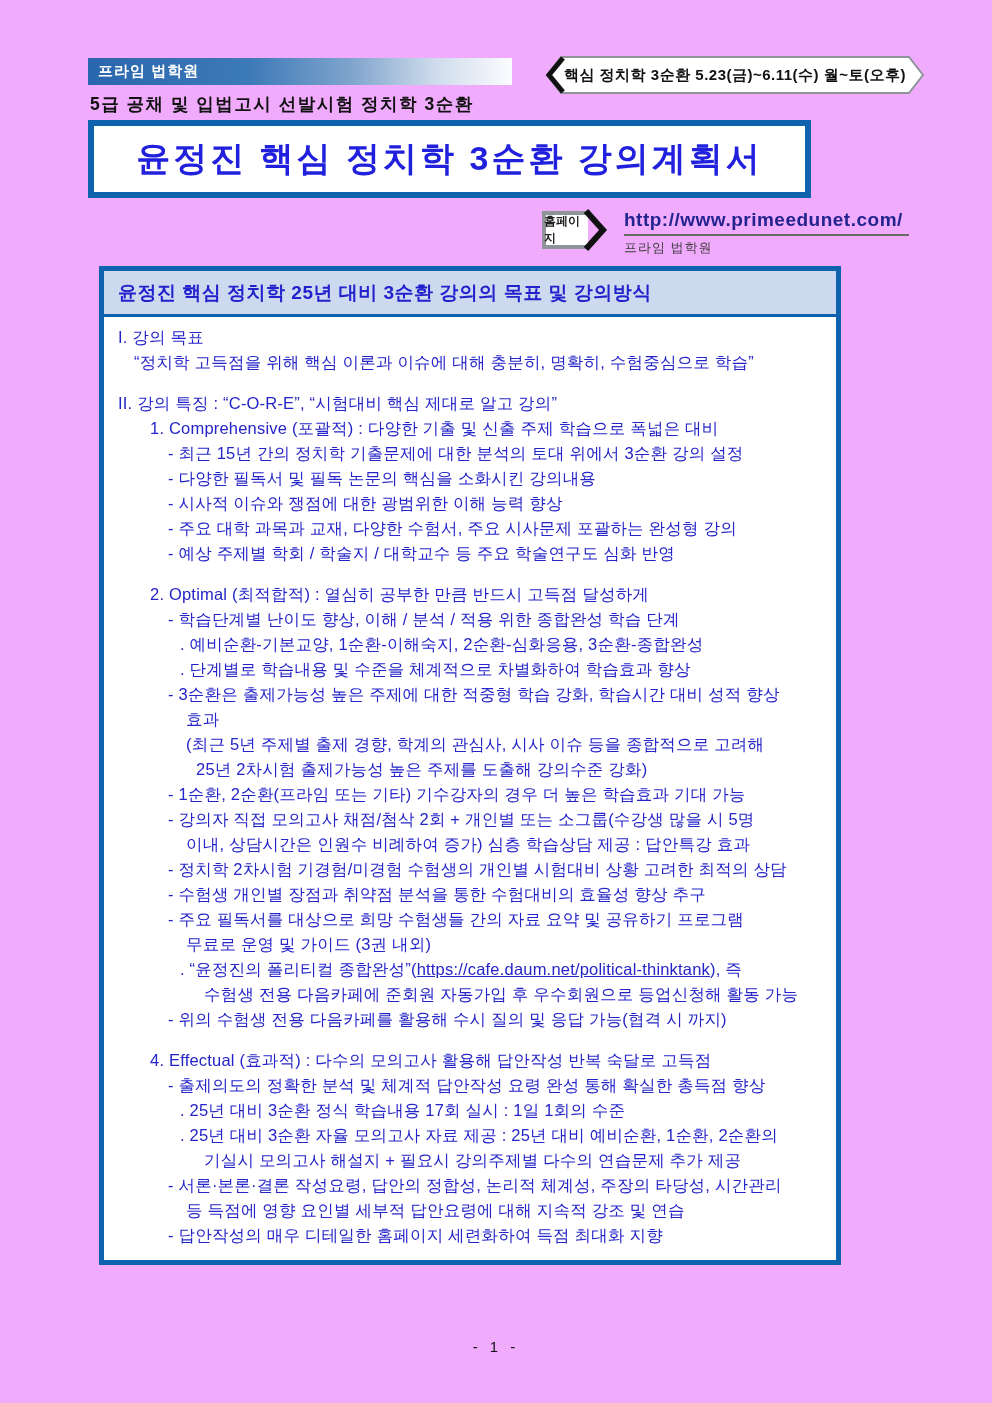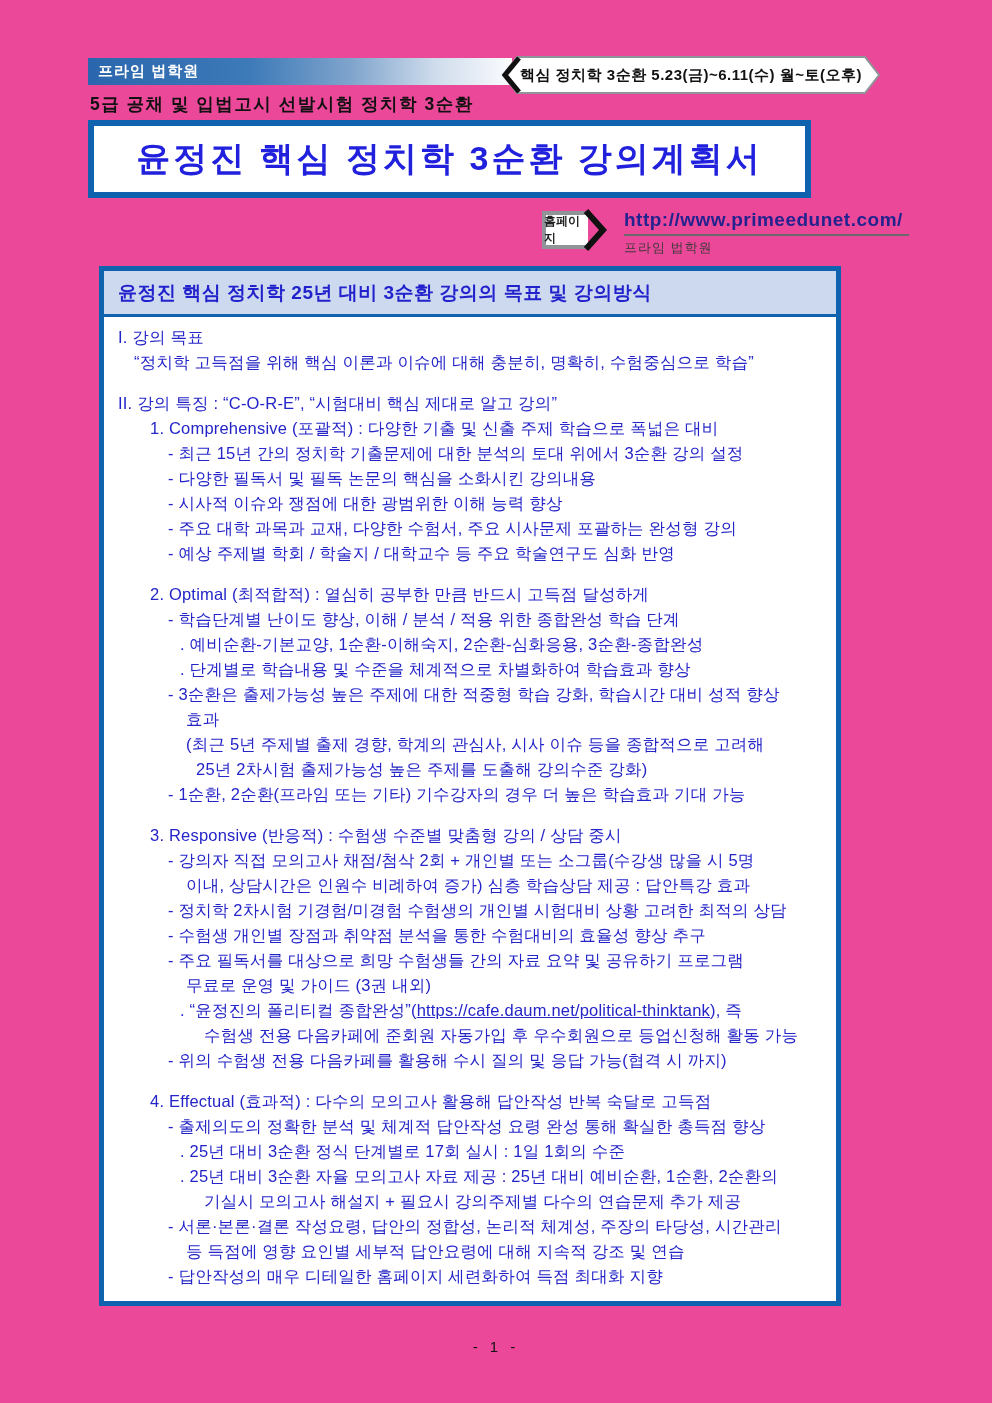--- a/index.html
+++ b/index.html
@@ -1,29 +1,29 @@
 <!DOCTYPE html>
 <html><head>
 <meta charset="utf-8">
 <style>
   html,body{margin:0;padding:0;background:#ffffff;}
   body{font-family:"Liberation Sans","DejaVu Sans",sans-serif;}
-  .page{position:relative;width:992px;height:1403px;background:#ec4899;overflow:hidden;}
+  .page{position:relative;width:992px;height:1403px;background:#f0abfc;overflow:hidden;}
 
   
   .brandbar{position:absolute;left:88px;top:58px;width:424px;height:27px;
     background:linear-gradient(to right,#2a66ad 0%,#3d7ab8 38%,#7fa4cc 62%,#cfdcec 82%,#fbfcfe 100%);
     display:flex;align-items:center;}
   .brandbar span{color:#ffffff;font-weight:bold;font-size:15px;padding-left:10px;letter-spacing:1px;}
 
   .subtitle{position:absolute;left:90px;top:92px;font-size:17.5px;color:#111;
     font-weight:600;letter-spacing:1.5px;}
 
   
-  .sched{position:absolute;left:500px;top:55px;width:382px;height:40px;}
+  .sched{position:absolute;left:544px;top:55px;width:382px;height:40px;}
   .sched svg{position:absolute;left:0;top:0;}
   .sched .txt{position:absolute;left:14px;top:0;width:354px;height:40px;display:flex;
     align-items:center;justify-content:center;font-size:15px;font-weight:bold;color:#111;
     letter-spacing:0.5px;}
 
   
   .titlebox{position:absolute;left:88px;top:120px;width:723px;height:78px;
     border:6px solid #0e62ae;box-sizing:border-box;background:#fff;
     display:flex;align-items:center;justify-content:center;}
   .titlebox span{color:#2020dd;font-size:34px;font-weight:bold;letter-spacing:3px;}
@@ -111,33 +111,32 @@
         <div class="bline ind3">- 예상 주제별 학회 / 학술지 / 대학교수 등 주요 학술연구도 심화 반영</div>
         <div class="bline ind2 gap">2. Optimal (최적합적) : 열심히 공부한 만큼 반드시 고득점 달성하게</div>
         <div class="bline ind3">- 학습단계별 난이도 향상, 이해 / 분석 / 적용 위한 종합완성 학습 단계</div>
         <div class="bline ind5">. 예비순환-기본교양, 1순환-이해숙지, 2순환-심화응용, 3순환-종합완성</div>
         <div class="bline ind5">. 단계별로 학습내용 및 수준을 체계적으로 차별화하여 학습효과 향상</div>
         <div class="bline ind3">- 3순환은 출제가능성 높은 주제에 대한 적중형 학습 강화, 학습시간 대비 성적 향상</div>
         <div class="bline ind4">효과</div>
         <div class="bline ind4">(최근 5년 주제별 출제 경향, 학계의 관심사, 시사 이슈 등을 종합적으로 고려해</div>
         <div class="bline ind7">25년 2차시험 출제가능성 높은 주제를 도출해 강의수준 강화)</div>
         <div class="bline ind3">- 1순환, 2순환(프라임 또는 기타) 기수강자의 경우 더 높은 학습효과 기대 가능</div>
-        <div class="bline ind2 gap">3. Responsive (반응적) : 수험생 수준별 맞춤형 강의 / 상담 중시</div>
         <div class="bline ind3">- 강의자 직접 모의고사 채점/첨삭  2회 + 개인별 또는 소그룹(수강생 많을 시 5명</div>
         <div class="bline ind4">이내, 상담시간은 인원수 비례하여 증가) 심층 학습상담 제공 : 답안특강 효과</div>
         <div class="bline ind3">- 정치학 2차시험 기경험/미경험 수험생의 개인별 시험대비 상황 고려한 최적의 상담</div>
         <div class="bline ind3">- 수험생 개인별 장점과 취약점 분석을 통한 수험대비의 효율성 향상 추구</div>
         <div class="bline ind3">- 주요 필독서를 대상으로 희망 수험생들 간의 자료 요약 및 공유하기 프로그램</div>
         <div class="bline ind4">무료로 운영 및 가이드 (3권 내외)</div>
         <div class="bline ind5"><span>. “윤정진의 폴리티컬 종합완성”(</span><span class="ulink">https://cafe.daum.net/political-thinktank</span><span>), 즉</span></div>
         <div class="bline ind6">수험생 전용 다음카페에 준회원 자동가입 후 우수회원으로 등업신청해 활동 가능</div>
         <div class="bline ind3">- 위의 수험생 전용 다음카페를 활용해 수시 질의 및 응답 가능(협격 시 까지)</div>
         <div class="bline ind2 gap">4. Effectual (효과적) : 다수의 모의고사 활용해 답안작성 반복 숙달로 고득점</div>
         <div class="bline ind3">- 출제의도의 정확한 분석 및 체계적 답안작성 요령 완성 통해 확실한 총득점 향상</div>
-        <div class="bline ind5">. 25년 대비 3순환 정식 단계별로 17회 실시 : 1일 1회의 수준</div>
+        <div class="bline ind5">. 25년 대비 3순환 정식 학습내용 17회 실시 : 1일 1회의 수준</div>
         <div class="bline ind5">. 25년 대비 3순환 자율 모의고사 자료 제공 : 25년 대비 예비순환, 1순환, 2순환의</div>
         <div class="bline ind6">기실시 모의고사 해설지 + 필요시 강의주제별 다수의 연습문제 추가 제공</div>
         <div class="bline ind3">- 서론·본론·결론 작성요령, 답안의 정합성, 논리적 체계성, 주장의 타당성, 시간관리</div>
         <div class="bline ind4">등 득점에 영향 요인별 세부적 답안요령에 대해 지속적 강조 및 연습</div>
         <div class="bline ind3">- 답안작성의 매우 디테일한 홈페이지 세련화하여 득점 최대화 지향</div>
       </div>
   </div>
 
   <div class="pagenum">- 1 -</div>
 

